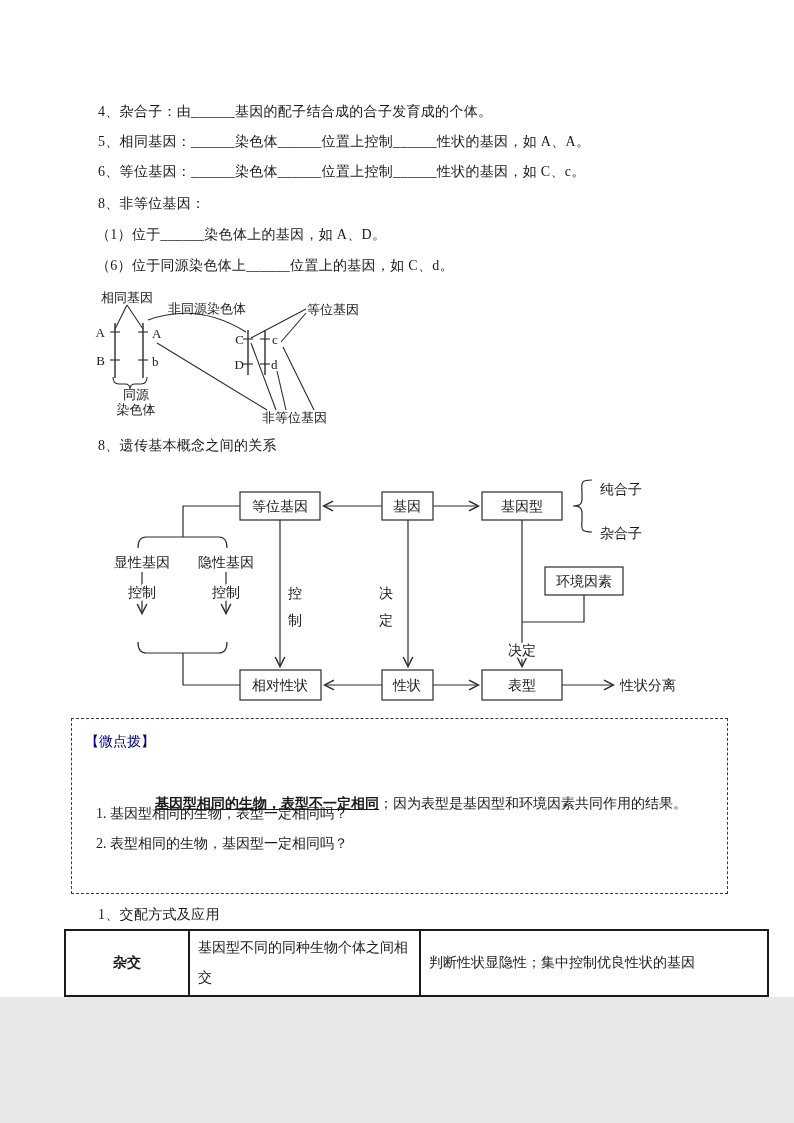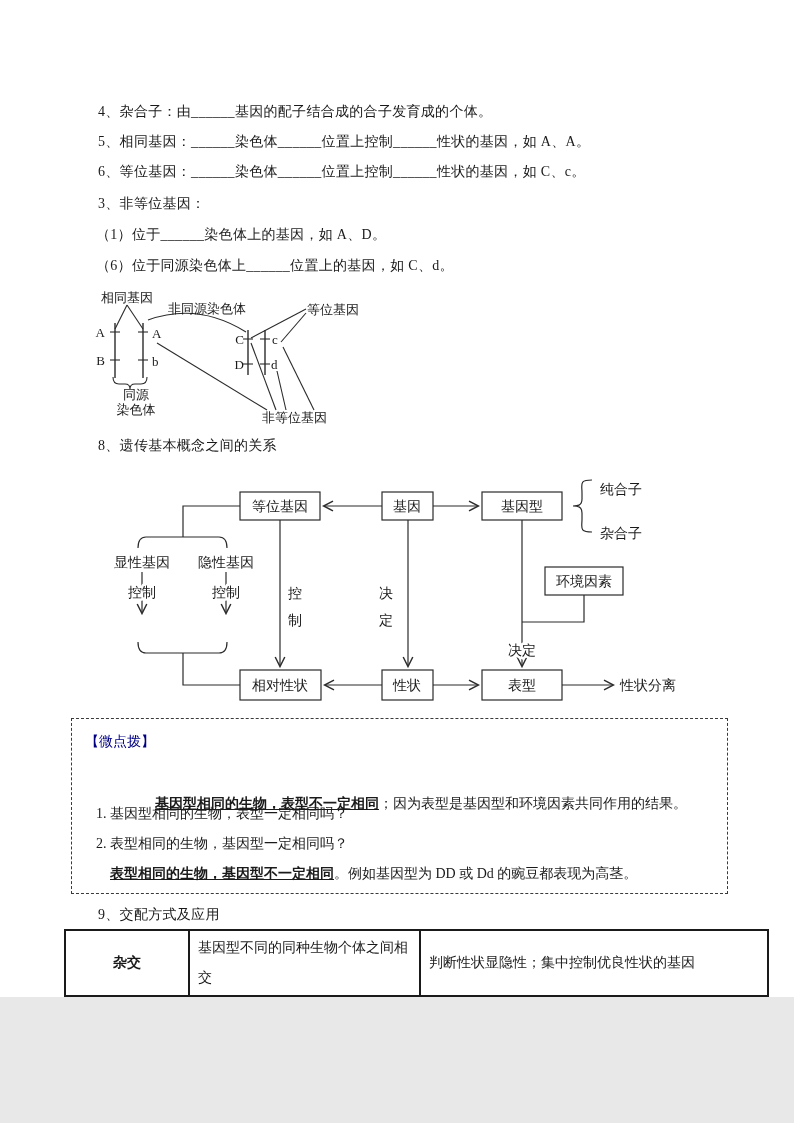--- a/index.html
+++ b/index.html
@@ -31,25 +31,25 @@
   .lbl-bg{paint-order:stroke;stroke:#ffffff;stroke-width:5px;stroke-linejoin:round;}
 </style>
 </head>
 <body>
 
 <div class="page">
 
   <div class="tline" style="left:98px;top:103px;">4、杂合子：由______基因的配子结合成的合子发育成的个体。</div>
   <div class="tline" style="left:98px;top:133px;">5、相同基因：______染色体______位置上控制______性状的基因，如 A、A。</div>
   <div class="tline" style="left:98px;top:163px;">6、等位基因：______染色体______位置上控制______性状的基因，如 C、c。</div>
-  <div class="tline" style="left:98px;top:195px;">3、非等位基因：</div>
+  <div class="tline" style="left:98px;top:195px;">8、非等位基因：</div>
   <div class="tline" style="left:96px;top:226px;">（1）位于______染色体上的基因，如 A、D。</div>
   <div class="tline" style="left:96px;top:257px;">（6）位于同源染色体上______位置上的基因，如 C、d。</div>
   <div class="tline" style="left:98px;top:437px;">8、遗传基本概念之间的关系</div>
-  <div class="tline" style="left:98px;top:906px;">9、交配方式及应用</div>
+  <div class="tline" style="left:98px;top:906px;">1、交配方式及应用</div>
 
   <svg style="left:88px;top:286px;" width="260" height="150" viewBox="0 0 260 150">
     <g stroke="#2b2b2b" stroke-width="1.1" fill="none">
 
       <path d="M39,19 L27,43"></path>
       <path d="M39,19 L55,43"></path>
 
       <path d="M27,37 L27,92" stroke-width="1.4"></path>
       <path d="M55,37 L55,92" stroke-width="1.4"></path>
       <path d="M22,46 L32,46"></path>
@@ -159,23 +159,20 @@
     </g>
   </svg>
 
   <div class="tipbox">
     <div class="tip-title">【微点拨】</div>
     <div class="tip-q" style="left:24px;top:38px;margin-top:48px;">1. 基因型相同的生物，表型一定相同吗？</div>
     <div class="tip-a" style="left:38px;top:76px;margin-left:45px;">
       <span class="ans-em">基因型相同的生物，表型不一定相同</span><span>；因为表型是基因型和环境因素共同作用的结果。</span>
     </div>
     <div class="tip-q" style="left:24px;top:116px;">2. 表型相同的生物，基因型一定相同吗？</div>
-    <div class="tip-a" style="left:38px;top:146px;">
-      <span class="ans-em">表型相同的生物，基因型不一定相同</span><span>。例如基因型为 DD 或 Dd 的豌豆都表现为高茎。</span>
-    </div>
   </div>
 
   <table class="xtable">
     <tbody>
     <tr class="datarow">
       <td class="c1">杂交</td>
       <td class="c2">基因型不同的同种生物个体之间相交</td>
       <td class="c3">判断性状显隐性；集中控制优良性状的基因</td>
     </tr>
   </tbody>

